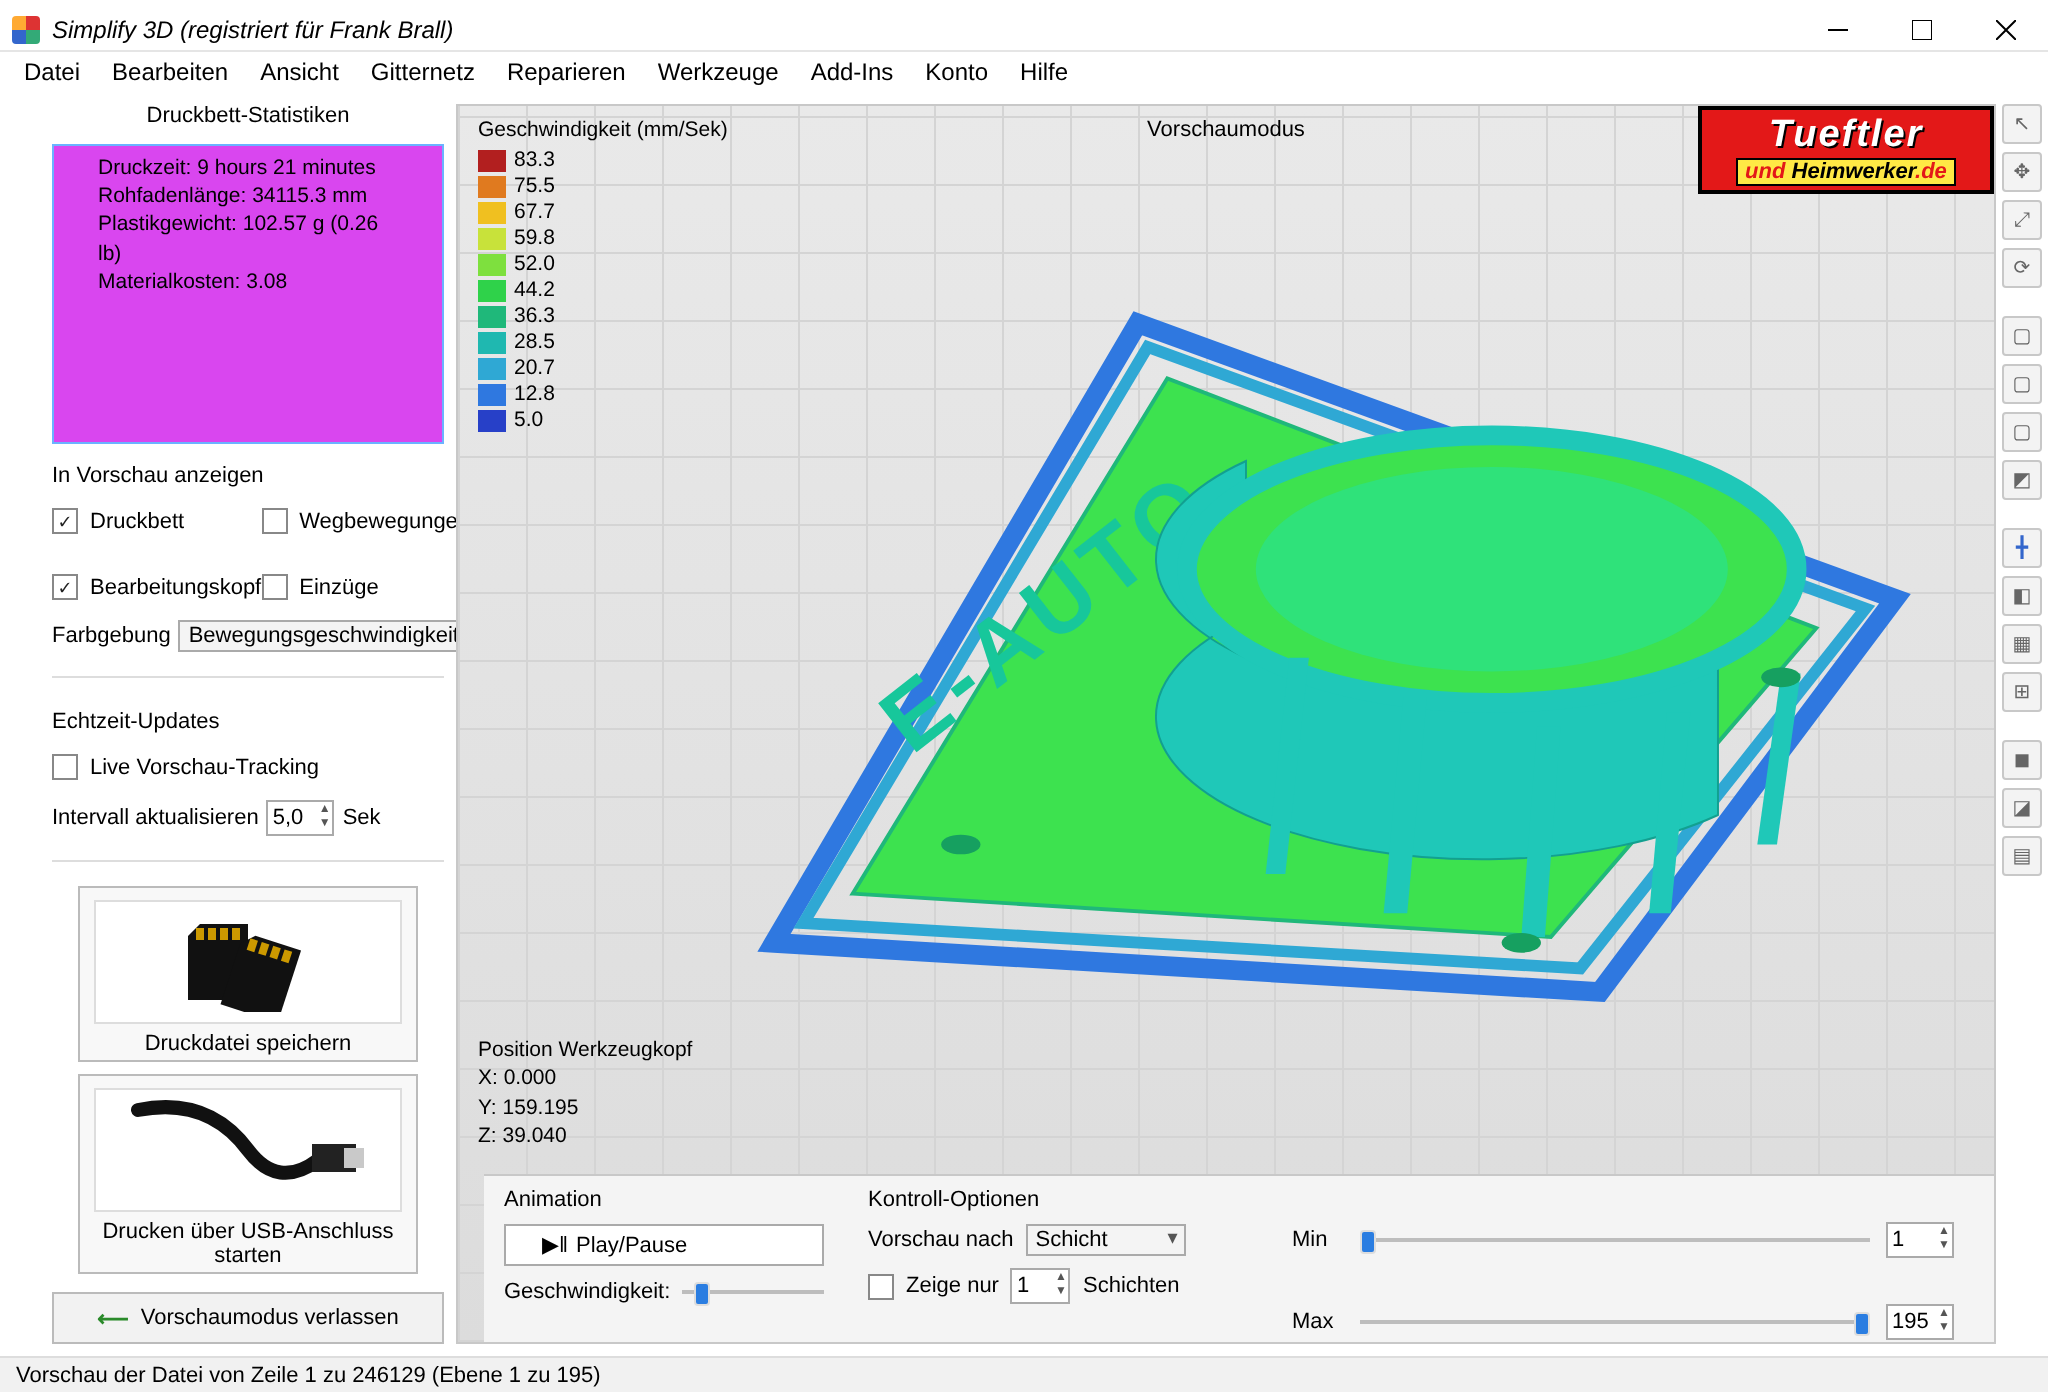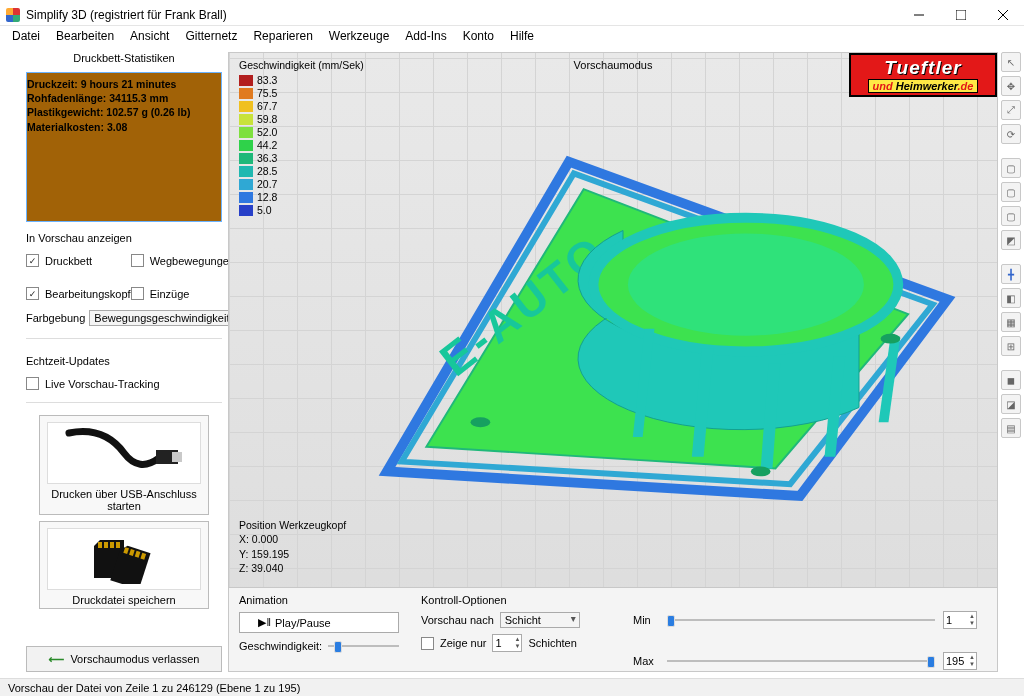--- a/index.html
+++ b/index.html
@@ -1,47 +1,47 @@
 <!DOCTYPE html>
 <html><head>
 <meta charset="utf-8">
 <style>
 * { box-sizing: border-box; margin: 0; padding: 0; font-family: "Segoe UI", Tahoma, sans-serif; }
 body { background: #fff; width: 1024px; height: 696px; overflow: hidden; font-size: 11px; color: #000; }
 
 
-.titlebar { height: 26px; display: flex; align-items: center; padding: 4px 0 0 6px; background: #fff; border-bottom: 1px solid #e5e5e5; }
+.titlebar { height: 26px; display: flex; align-items: center; padding: 4px 0 0 6px; background: #fff; border-bottom: 1px solid #e5e5e5; font-style: italic; }
 .titlebar .app-icon { width: 14px; height: 14px; border-radius: 2px;
   background: conic-gradient(#d33 0 25%, #3a7 0 50%, #36c 0 75%, #fa3 0 100%); margin-right: 6px; }
 .titlebar .title { flex: 1; font-size: 12px; }
 .win-btns { display: flex; }
 .win-btn { width: 42px; height: 26px; display: flex; align-items: center; justify-content: center; font-size: 12px; }
 .win-btn svg { width: 10px; height: 10px; stroke: #000; stroke-width: 1; fill: none; }
 
 
 .menubar { height: 20px; display: flex; align-items: center; padding: 0 4px; background: #fff; gap: 0; }
 .menubar .item { padding: 2px 8px; font-size: 12px; }
 
 
 .body-row { display: flex; height: calc(696px - 26px - 20px - 18px); }
 .left-panel { width: 212px; padding: 6px 6px 6px 10px; display: flex; flex-direction: column; gap: 6px; margin-left: 16px; }
 .viewport-wrap { flex: 1; position: relative; display: flex; }
 .viewport { flex: 1; position: relative; background:
   repeating-linear-gradient(0deg, #d4d4d4 0 1px, transparent 1px 34px),
   repeating-linear-gradient(90deg, #d4d4d4 0 1px, transparent 1px 34px),
   linear-gradient(#e9e9e9,#dcdcdc);
   margin: 6px 0 6px 0; border: 1px solid #c8c8c8;
-  display: flex; flex-direction: column; }
+  display: flex; flex-direction: column; padding-left: 13px; }
 .right-toolbar { width: 26px; padding-top: 6px; display: flex; flex-direction: column; align-items: center; gap: 4px; }
 .right-toolbar .tbtn { width: 20px; height: 20px; border: 1px solid #c8c8c8; background: #f3f3f3; border-radius: 2px; display:flex; align-items:center; justify-content:center; font-size:10px; color:#666;}
 .right-toolbar .gap { height: 6px; }
 
 
 .group-title { text-align: center; font-size: 11px; margin-bottom: 2px; }
-.stats-box { border: 1px solid #6bb3ff; height: 150px; padding: 4px 0; font-size: 10.5px; line-height: 1.35; background:#a16207;font-weight:bold; }
+.stats-box { border: 1px solid #6bb3ff; height: 150px; padding: 4px 22px; font-size: 10.5px; line-height: 1.35; background:#d946ef; }
 .subhead { font-size: 11px; margin-top: 4px; }
 .chk-row { display: flex; gap: 6px; align-items: center; font-size: 11px; margin-top: 4px; }
 .chk { width: 13px; height: 13px; border: 1px solid #888; display:inline-flex; align-items:center; justify-content:center; font-size:9px; background:#fff;}
 .chk.checked::after { content:"✓"; color:#222; }
 .two-col { display: grid; grid-template-columns: 1fr 1fr; row-gap: 16px; font-size: 11px; }
 .label-row { display: flex; align-items: center; gap: 4px; font-size: 11px; margin-top: 4px; }
 select.fake, .fake-select { border: 1px solid #aaa; background:#f4f4f4; font-size:11px; padding: 1px 14px 1px 4px; position:relative; }
 .fake-select::after{content:"▾"; position:absolute; right:3px; top:0; font-size:10px; color:#555;}
 .spin { border:1px solid #aaa; background:#fff; width:34px; height:18px; display:flex; align-items:center; padding:0 2px; font-size:11px; position:relative;}
 .spin .arrows{position:absolute;right:1px;top:1px;display:flex;flex-direction:column;font-size:6px;line-height:7px;color:#555;}
@@ -157,53 +157,61 @@
       <span>Farbgebung</span>
       <span class="fake-select" style="flex:1">Bewegungsgeschwindigkeit</span>
     </div>
 
     <hr class="sep">
     <div class="subhead">Echtzeit-Updates</div>
     <div class="chk-row">
         <span class="chk"></span>
         <span>Live Vorschau-Tracking</span>
       </div>
+    <div class="label-row">
+      <span>Intervall aktualisieren</span>
+      <span class="spin">
+          <span>5,0</span>
+          <span class="arrows">▲<br>▼</span>
+        </span>
+      <span>Sek</span>
+    </div>
 
     <hr class="sep">
-    <div class="thumb-box">
-      <div class="thumb">
-        <svg viewBox="0 0 120 50">
-          <path d="M5 5 Q 40 -2 60 25 Q 75 45 95 30" stroke="#111" stroke-width="7" fill="none" stroke-linecap="round"></path>
-          <rect x="92" y="22" width="22" height="14" fill="#222"></rect>
-          <rect x="108" y="24" width="10" height="10" fill="#c9c9c9"></rect>
-        </svg>
-      </div>
-      <div class="thumb-caption">Drucken über USB-Anschluss starten</div>
-    </div>
-
     <div class="thumb-box">
       <div class="thumb">
         <svg viewBox="0 0 120 50">
           <g transform="translate(30,6)">
             <path d="M0 6 L6 0 H30 V38 H0 Z" fill="#111"></path>
             <rect x="4" y="2" width="4" height="6" fill="#c90"></rect>
               <rect x="10" y="2" width="4" height="6" fill="#c90"></rect>
               <rect x="16" y="2" width="4" height="6" fill="#c90"></rect>
               <rect x="22" y="2" width="4" height="6" fill="#c90"></rect>
           </g>
           <g transform="translate(58,10) rotate(18)">
             <path d="M0 6 L6 0 H30 V38 H0 Z" fill="#111"></path>
             <rect x="4" y="2" width="4" height="6" fill="#c90"></rect>
               <rect x="10" y="2" width="4" height="6" fill="#c90"></rect>
               <rect x="16" y="2" width="4" height="6" fill="#c90"></rect>
               <rect x="22" y="2" width="4" height="6" fill="#c90"></rect>
           </g>
         </svg>
       </div>
       <div class="thumb-caption">Druckdatei speichern</div>
+    </div>
+
+    <div class="thumb-box">
+      <div class="thumb">
+        <svg viewBox="0 0 120 50">
+          <path d="M5 5 Q 40 -2 60 25 Q 75 45 95 30" stroke="#111" stroke-width="7" fill="none" stroke-linecap="round"></path>
+          <rect x="92" y="22" width="22" height="14" fill="#222"></rect>
+          <rect x="108" y="24" width="10" height="10" fill="#c9c9c9"></rect>
+        </svg>
+      </div>
+      <div class="thumb-caption">Drucken über USB-Anschluss starten</div>
     </div>
 
     <div class="exit-btn">
       <span class="arrow">⟵</span>
       <span>Vorschaumodus verlassen</span>
     </div>
   </div>
 
   <div class="viewport-wrap">
     <div class="viewport">

